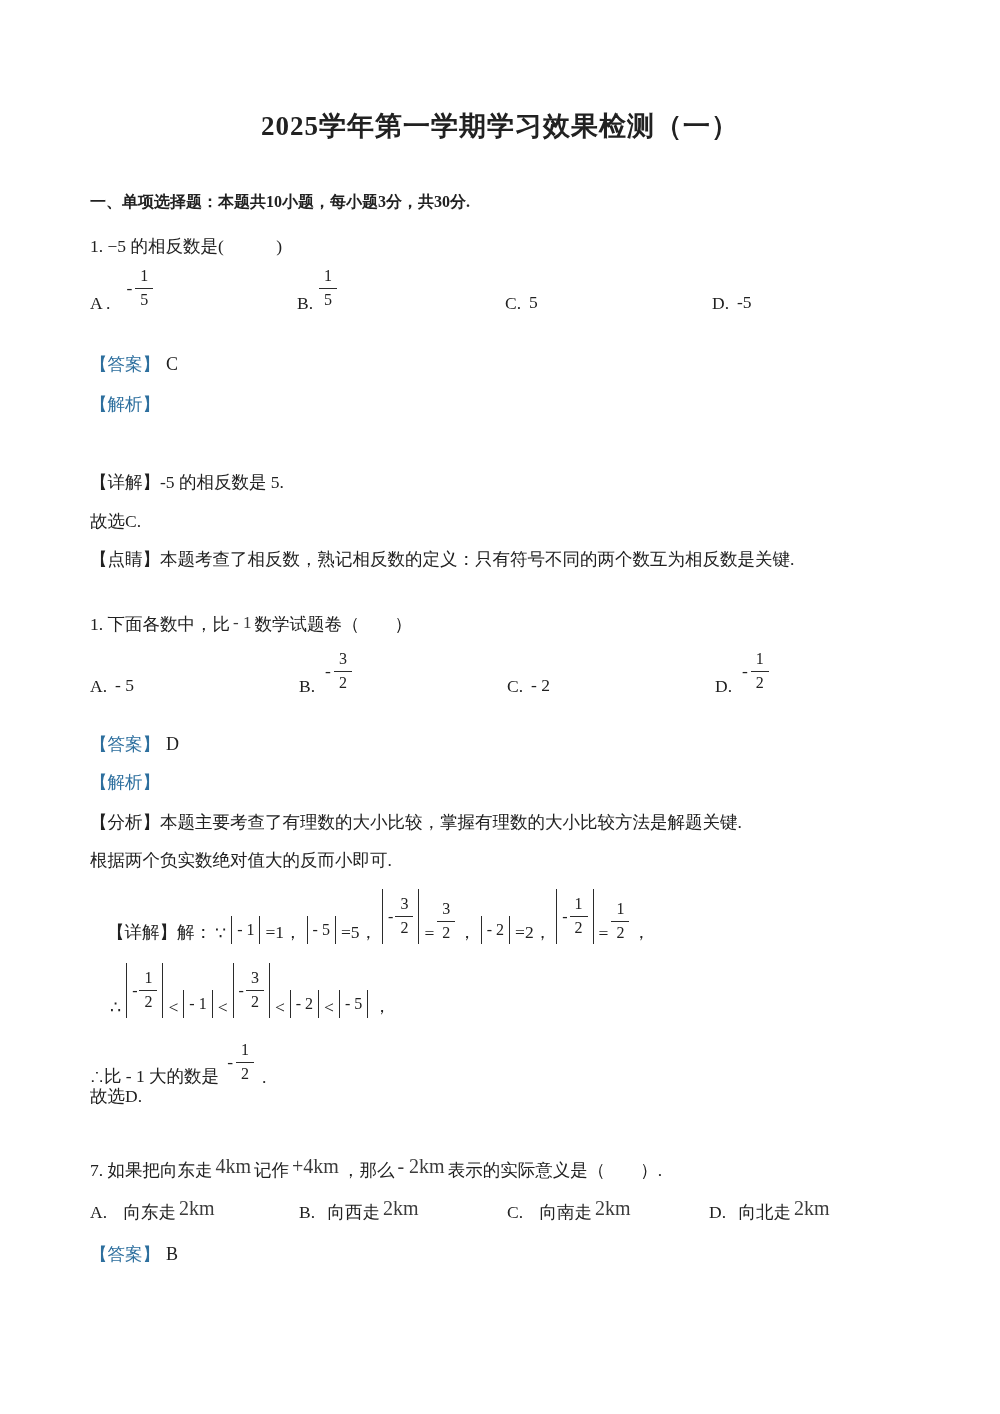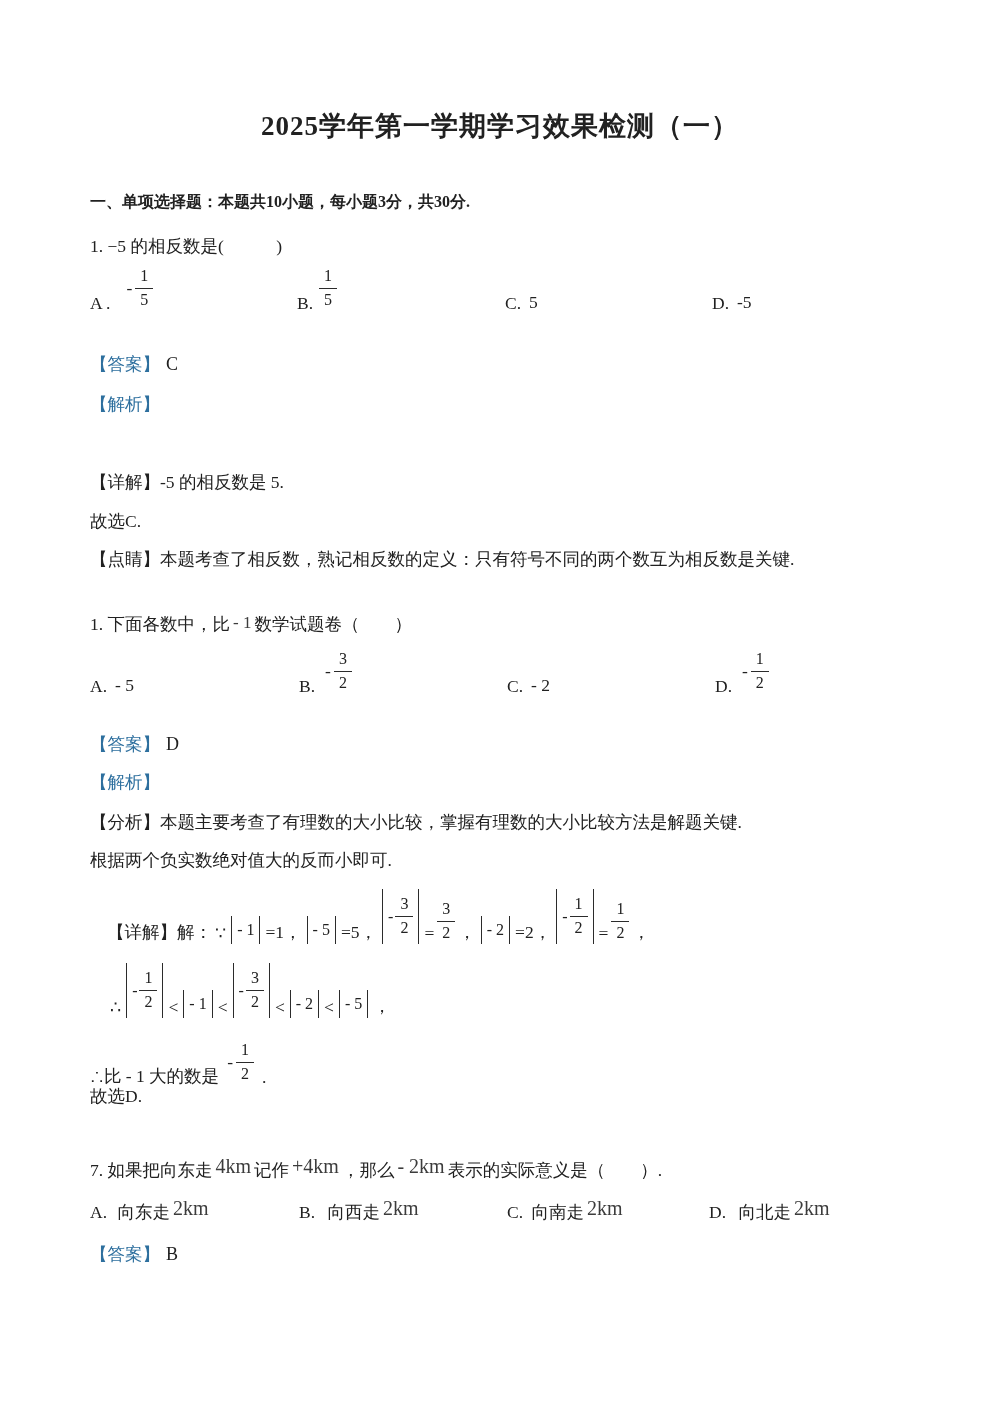--- a/index.html
+++ b/index.html
@@ -211,29 +211,29 @@
   </div>
 
   <div class="line" style="top:1084px">故选D.</div>
 
   <div class="line" style="top:1158px">
     <span>7. 如果把向东走</span><span class="km">4km</span><span>记作</span><span class="km">+4km</span><span>，那么</span><span class="km">- 2km</span><span>表示的实际意义是（  ）.</span>
   </div>
 
   <div class="line" style="top:1200px;left:90px">
     <span class="olabel">A.</span>
-    <span style="margin-left:6px">向东走</span><span class="km">2km</span>
+    <span style="margin-left:12px">向东走</span><span class="km">2km</span>
   </div>
   <div class="line" style="top:1200px;left:299px">
     <span class="olabel">B.</span>
     <span style="margin-left:8px">向西走</span><span class="km">2km</span>
   </div>
   <div class="line" style="top:1200px;left:507px">
     <span class="olabel">C.</span>
-    <span style="margin-left:4px">向南走</span><span class="km">2km</span>
+    <span style="margin-left:12px">向南走</span><span class="km">2km</span>
   </div>
   <div class="line" style="top:1200px;left:709px">
     <span class="olabel">D.</span>
     <span style="margin-left:8px">向北走</span><span class="km">2km</span>
   </div>
 
   <div class="line" style="top:1242px">
     <span class="blue" style="color: rgb(45, 111, 158);">【答案】</span><span class="ansletter">B</span>
   </div>
 

